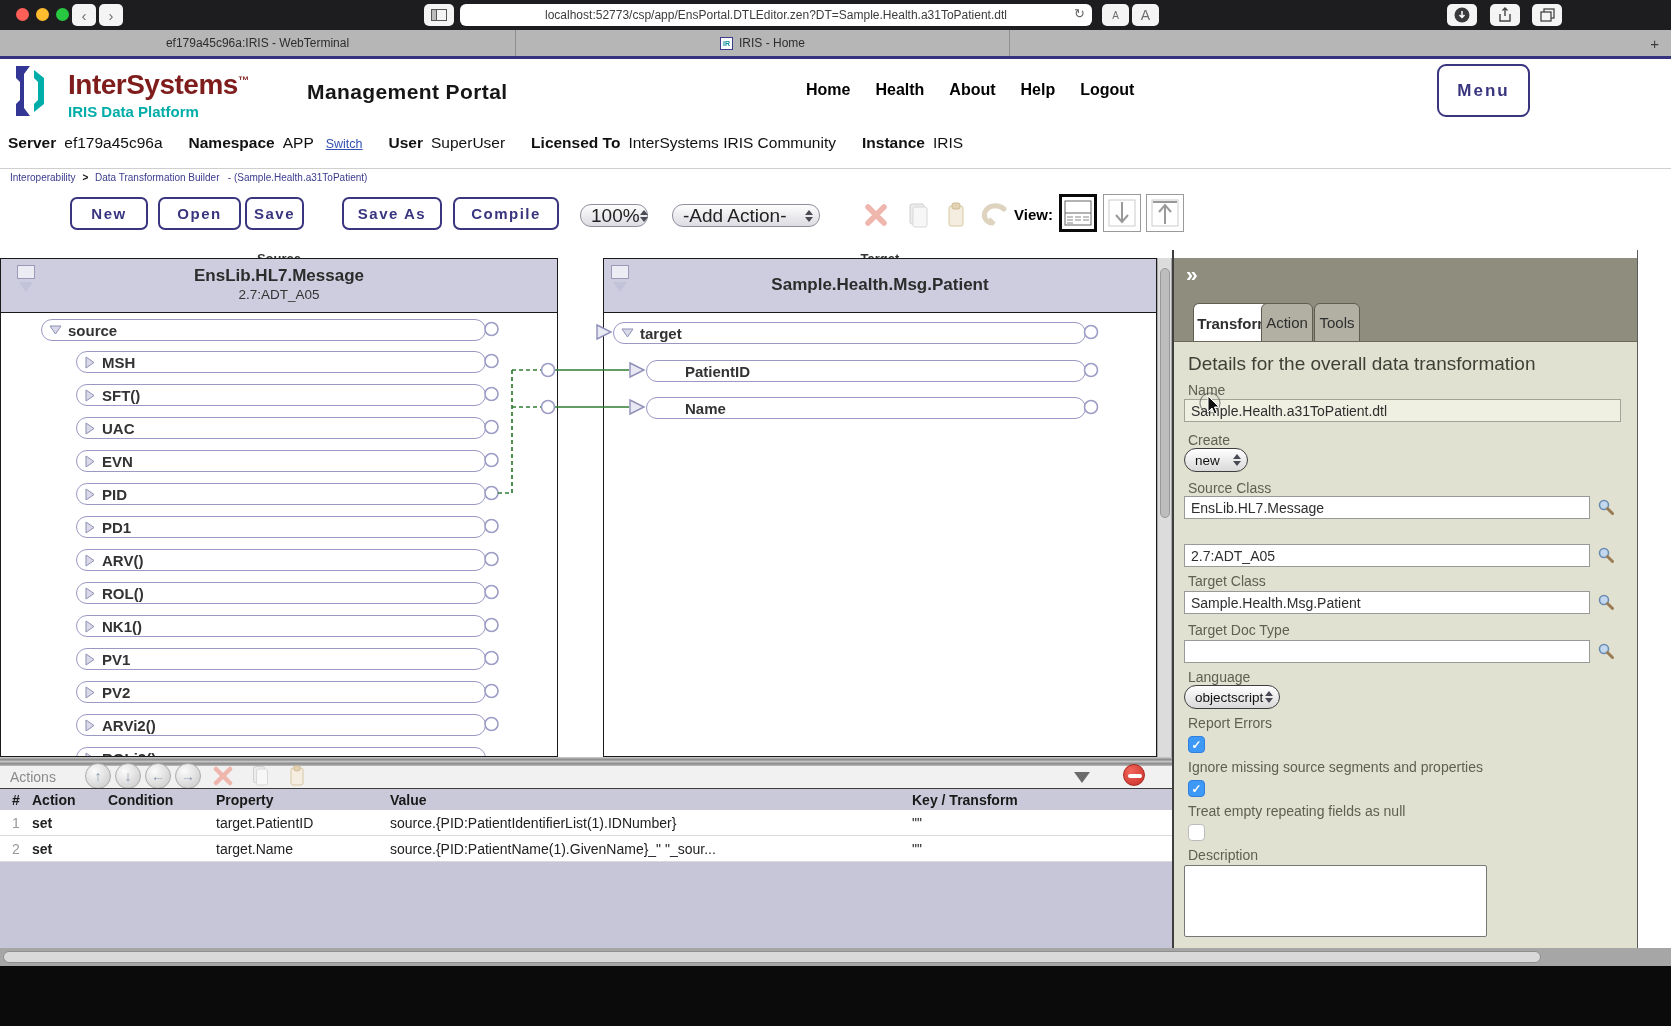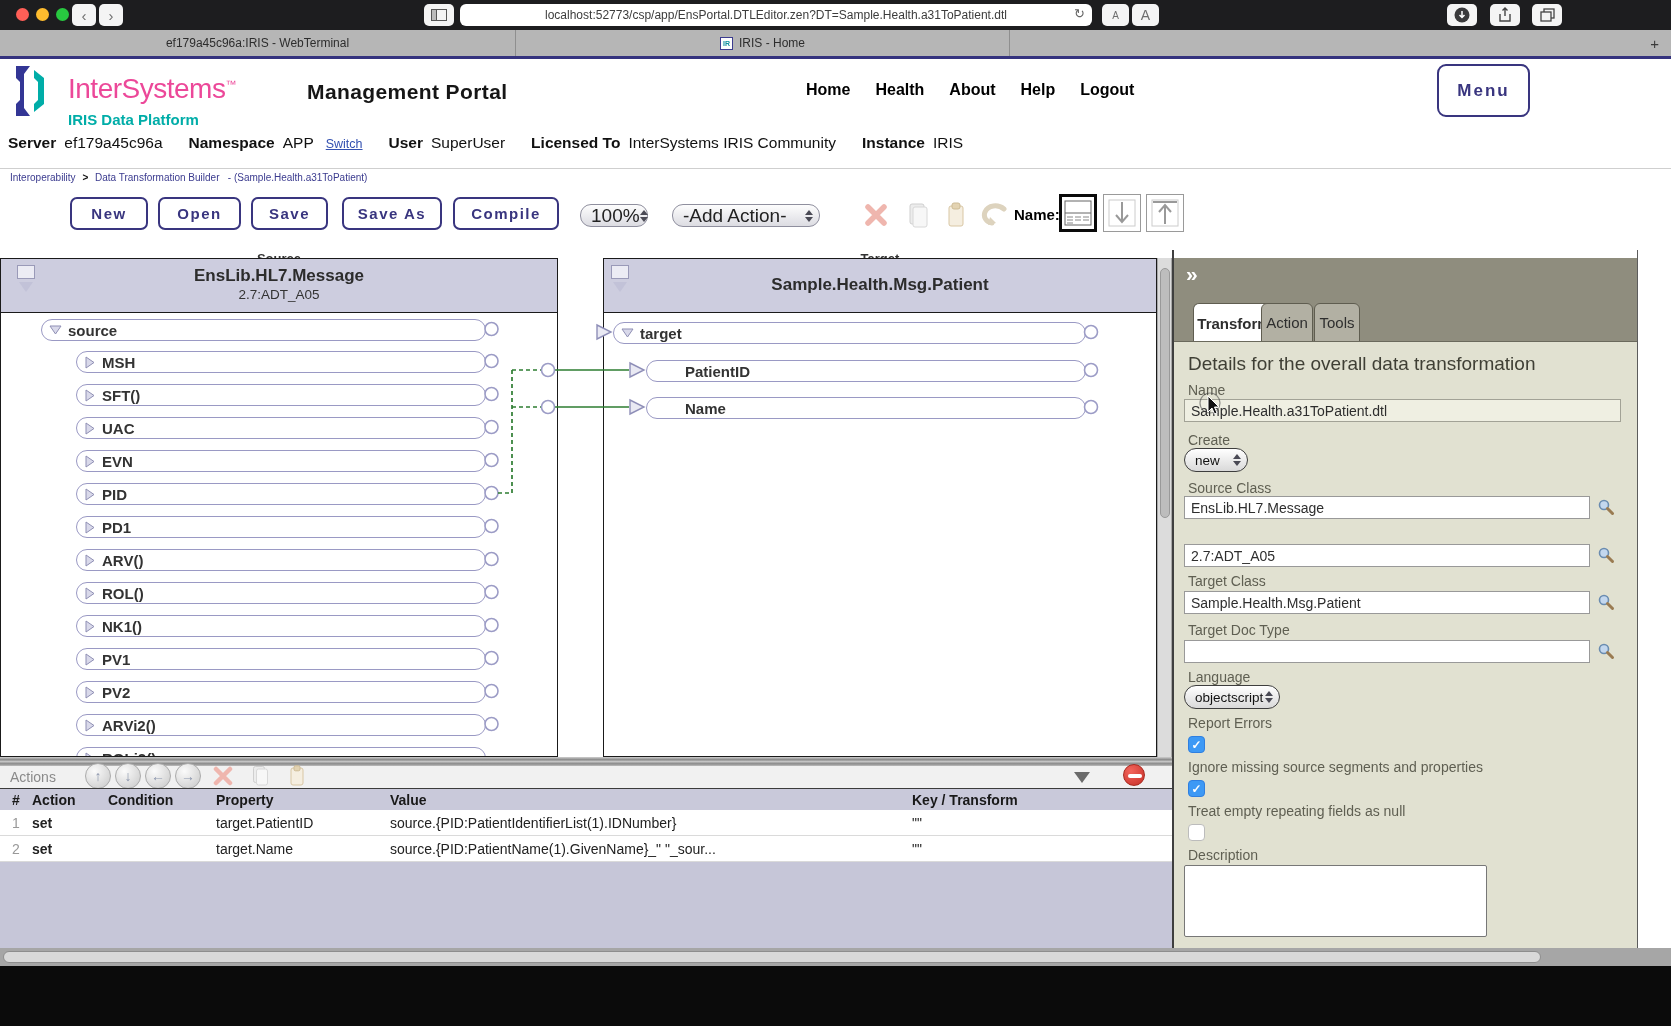--- a/index.html
+++ b/index.html
@@ -21,21 +21,21 @@
   .btab { height:26px; display:flex; align-items:center; justify-content:center; gap:6px;
     font-size:12px; color:#2d2d2d; border-right:1px solid #8f8f8f; background:#b6b6b6; }
   .btab.active { background:#d2d2d2; }
   .favicon { width:13px; height:13px; background:#fdfdfd; border:1px solid #3c3c8f; color:#0e8f9e;
     font-size:7px; font-weight:bold; display:flex; align-items:center; justify-content:center; }
   .newtab { flex:1; display:flex; align-items:center; justify-content:flex-end; padding-right:12px;
     color:#3a3a3a; font-size:15px; background:#b6b6b6; }
   .navy-rule { left:0; top:56px; width:1671px; height:3px; background:#35337e; }
 
   
-  .brand-name { color:#ec4899; font-size:28px; font-weight:normal; letter-spacing:-0.5px; line-height:40px; }
+  .brand-name { color:#7f1d1d; font-size:28px; font-weight:bold; letter-spacing:-0.5px; line-height:32px; }
   .brand-tm { font-size:11px; vertical-align:super; }
   .brand-sub { color:#00ada8; font-size:15px; font-weight:bold; margin-top:2px; }
   .portal-title { left:307px; top:80px; font-size:21px; font-weight:bold; color:#161616; letter-spacing:0.4px; }
   .topnav { left:806px; top:81px; display:flex; gap:25px; }
   .topnav span { font-size:16px; font-weight:bold; color:#000; cursor:pointer; }
   .menu-btn { left:1437px; top:64px; width:93px; height:53px; border:2px solid #39357f; border-radius:9px;
     background:#fff; color:#39357f; font-size:17px; font-weight:bold; letter-spacing:2px;
     display:flex; align-items:center; justify-content:center; }
   .inforow { left:8px; top:134px; display:flex; align-items:baseline; gap:8px; font-size:15.5px; color:#111; }
   .inforow b { font-weight:bold; margin-left:18px; }
@@ -240,21 +240,21 @@
   <div class="abs crumbs">
     <span>Interoperability</span>
     <span class="sep">&gt;</span>
     <span>Data Transformation Builder</span>
     <span>&nbsp;</span>
     <span>- (Sample.Health.a31ToPatient)</span>
   </div>
 
   <div class="abs tb-btn" style="left:70px;width:78px">New</div>
   <div class="abs tb-btn" style="left:158px;width:83px">Open</div>
-  <div class="abs tb-btn" style="left:251px;width:77px">Save</div>
+  <div class="abs tb-btn" style="left:245px;width:59px">Save</div>
   <div class="abs tb-btn" style="left:342px;width:100px">Save As</div>
   <div class="abs tb-btn" style="left:453px;width:106px">Compile</div>
 
   <div class="mac-select" style="left:580px;top:204px;width:68px">
     <span>100%</span>
     <span class="stepper">
         <i class="up"></i>
         <i class="dn"></i>
       </span>
   </div>
@@ -283,21 +283,21 @@
       <rect x="6" y="1" width="8" height="6" rx="2" fill="#e3d3b2" stroke="#cdbb95"></rect>
       </svg>
   </div>
   <div class="abs" style="left:980px;top:203px">
     <svg width="28" height="24" viewBox="0 0 28 24">
       <path d="M24 6c-6-5-16-4-19 3c-2 5 1 10 7 11" stroke="#ddd3be" stroke-width="5" fill="none" stroke-linecap="round"></path>
       <polygon points="8,22 16,20 10,14" fill="#ddd3be"></polygon>
       </svg>
   </div>
 
-  <div class="abs view-label">Name:</div>
+  <div class="abs view-label">View:</div>
   <div class="abs view-btn sel" style="left:1059px">
     <svg width="28" height="26" viewBox="0 0 28 26">
       <rect x="1" y="1" width="26" height="24" fill="#fff" stroke="#666"></rect>
       <line x1="1" y1="13" x2="27" y2="13" stroke="#666"></line>
       <path d="M3 17h6M11 17h6M19 17h6M3 20h6M11 20h6M19 20h6M3 23h6" stroke="#888"></path>
       </svg>
   </div>
   <div class="abs view-btn" style="left:1103px">
     <svg width="28" height="28" viewBox="0 0 28 28">
       <rect x="1" y="1" width="26" height="26" fill="#fff" stroke="#ccc"></rect>

